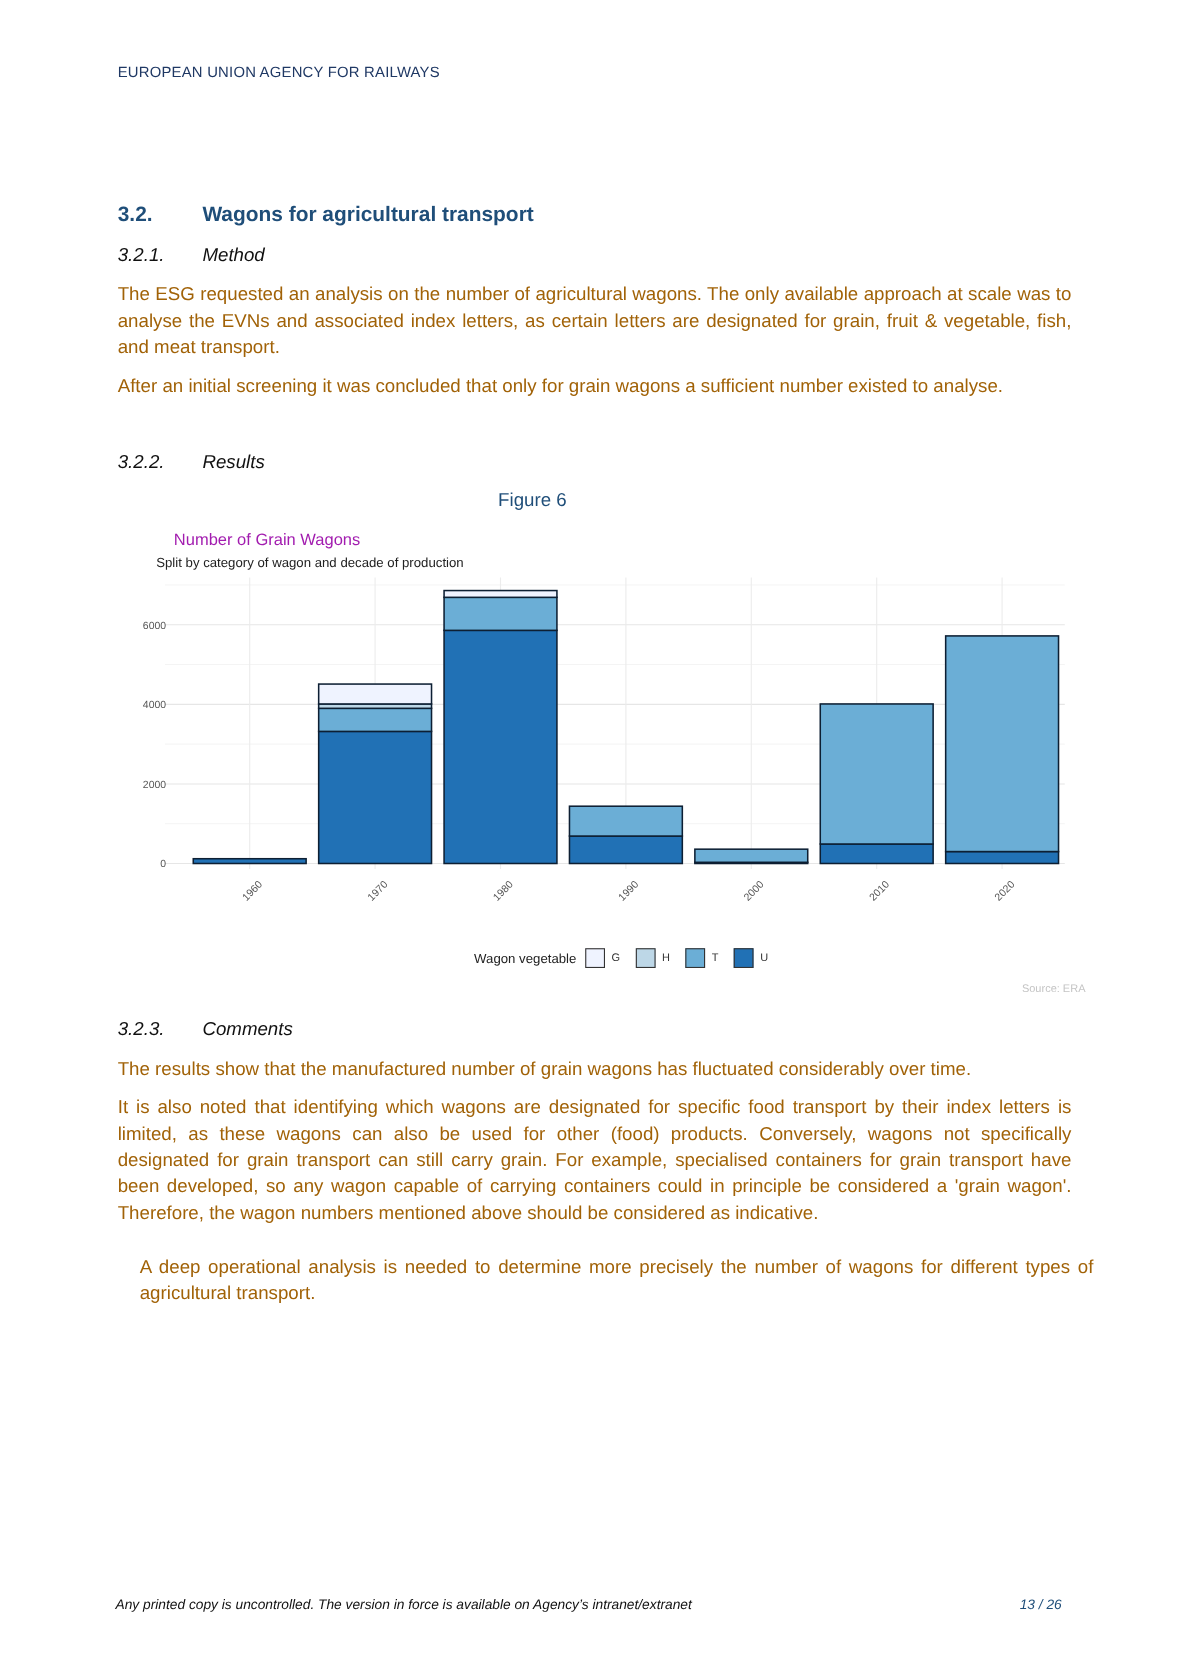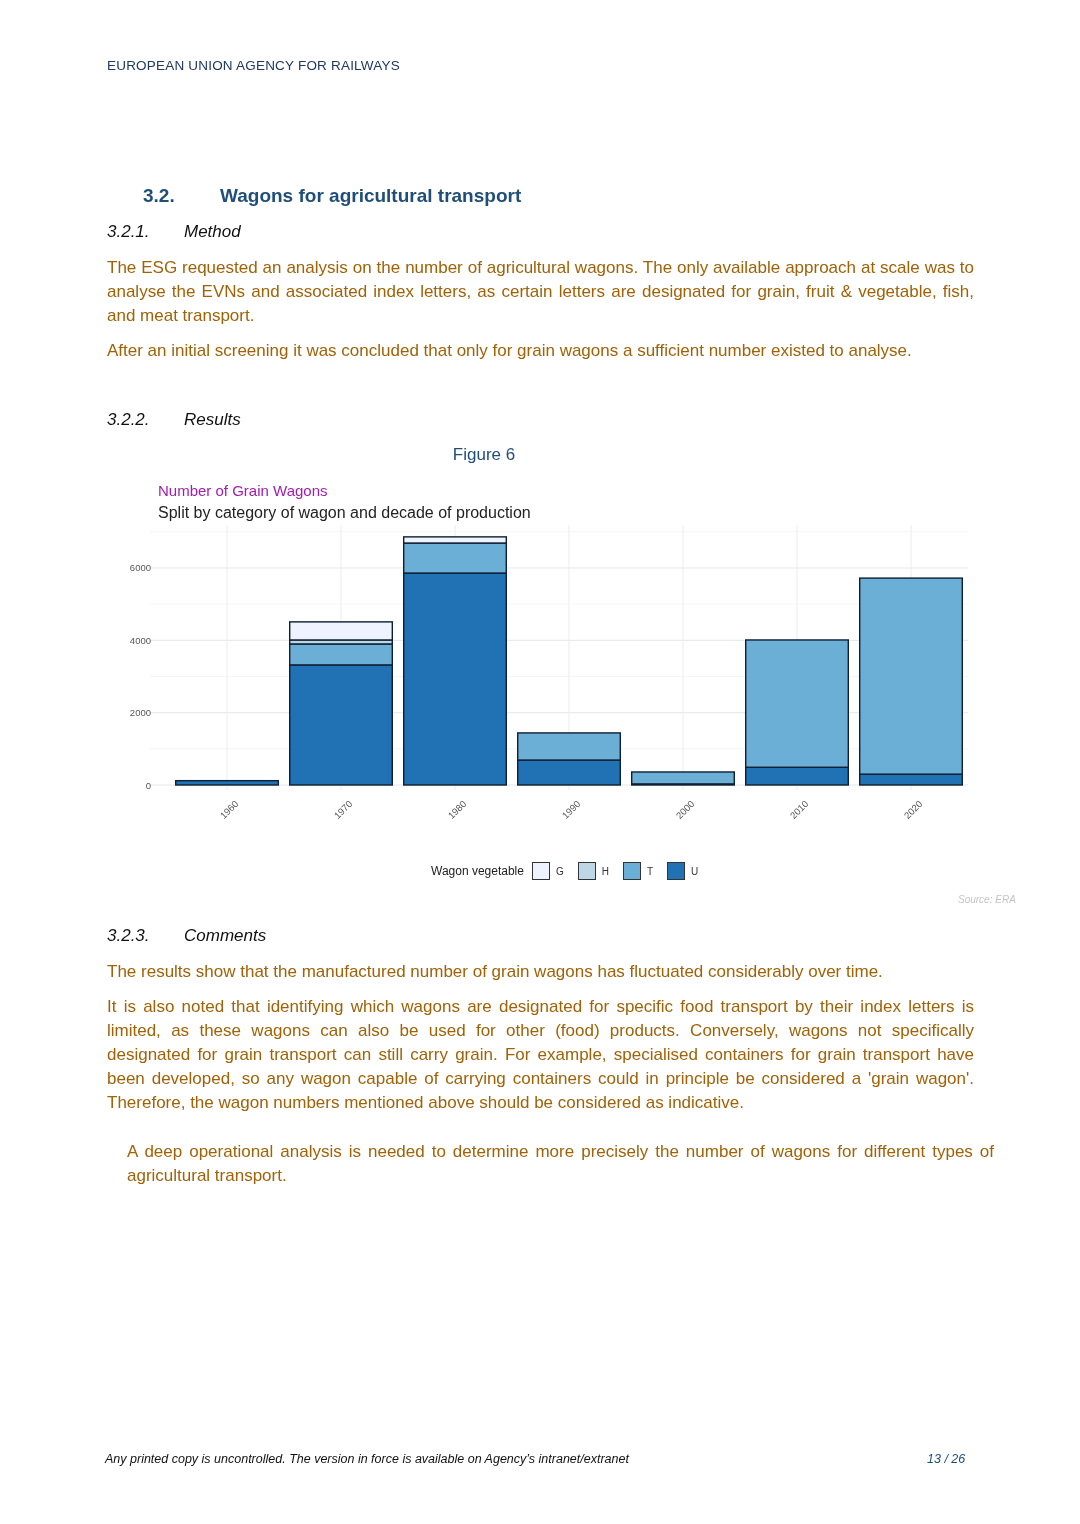--- a/index.html
+++ b/index.html
@@ -1,31 +1,31 @@
 <!DOCTYPE html>
 <html><head>
 <meta charset="utf-8">
 <style>
   * { box-sizing: border-box; margin: 0; padding: 0; }
   body { width: 1080px; height: 1524px; background: #ffffff; position: relative; font-family: "Liberation Sans", sans-serif; color: #111; overflow: hidden; }
   .header { position: absolute; left: 107px; top: 58px; font-size: 13.5px; color: #1f3864; letter-spacing: 0.2px; text-align: right; }
-  .h2 { position: absolute; left: 107px; top: 185px; font-size: 19px; font-weight: bold; color: #1f4e79; margin-left: 36px; }
+  .h2 { position: absolute; left: 107px; top: 185px; font-size: 19px; font-weight: bold; color: #1f4e79; }
   .h2 .num { display: inline-block; width: 77px; }
   .h3 { position: absolute; left: 107px; font-size: 17px; font-style: italic; color: #111; }
   .h3 .num { display: inline-block; width: 77px; }
   .para { position: absolute; left: 107px; width: 867px; font-size: 17px; line-height: 24px; text-align: justify; color: #a16207; }
   .fig-caption { position: absolute; left: 0; width: 968px; top: 445px; text-align: center; font-size: 17px; color: #1f4e79; }
   .chart-title { position: absolute; left: 158px; top: 482px; font-size: 15px; color: #a21caf; }
-  .chart-subtitle { position: absolute; left: 158px; top: 504px; font-size: 16px; color: #222; }
+  .chart-subtitle { position: absolute; left: 142px; top: 504px; font-size: 12px; color: #222; }
   .legend { position: absolute; left: 431px; top: 862px; display: flex; align-items: center; font-size: 12px; color: #222; }
   .legend-title { margin-right: 8px; }
   .legend-item { display: flex; align-items: center; margin-right: 4px; }
   .swatch { width: 18px; height: 18px; border: 1.2px solid #333; margin-right: 6px; }
   .legend-key { font-size: 10px; color: #333; margin-right: 10px; }
-  .source { position: absolute; left: 958px; top: 894px; font-size: 10px; font-style: italic; color: #c4c4c4; }
+  .source { position: absolute; left: 929px; top: 894px; font-size: 10px; color: #c4c4c4; }
   .footer { position: absolute; left: 105px; top: 1452px; font-size: 12.5px; font-style: italic; color: #111; }
   .page-num { position: absolute; left: 927px; top: 1452px; font-size: 12.5px; font-style: italic; color: #1f4e79; }
   svg text { font-family: "Liberation Sans", sans-serif; }
 </style>
 </head>
 <body>
 
 <div class="header">EUROPEAN UNION AGENCY FOR RAILWAYS</div>
 
 <div class="h2">

